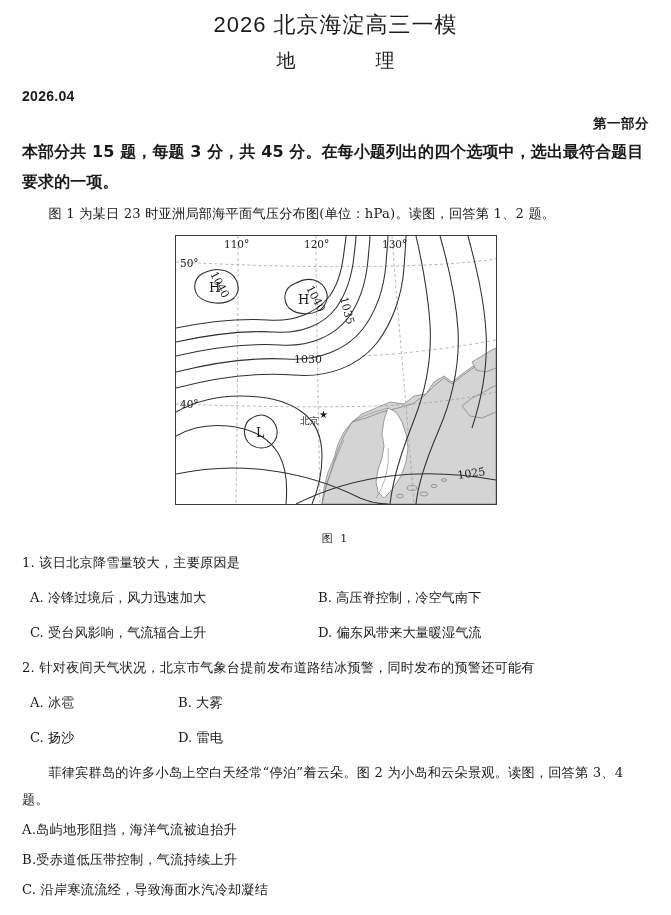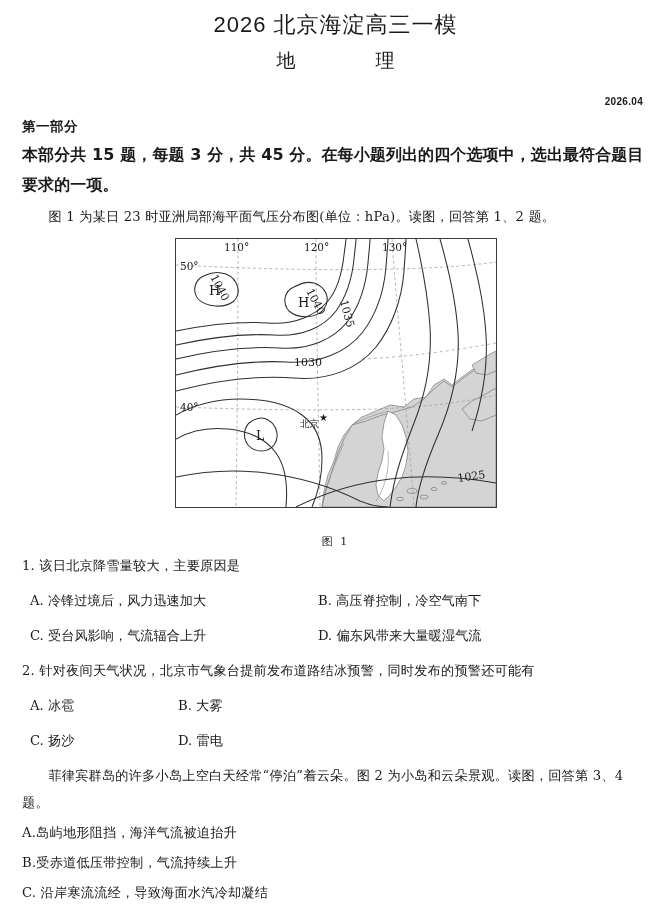--- a/index.html
+++ b/index.html
@@ -33,40 +33,40 @@
   .doc-subject {
     text-align: center;
     font-family: "Liberation Sans", "DejaVu Sans", sans-serif;
     font-size: 19px;
     font-weight: 400;
     letter-spacing: 14px;
     margin: 8px 0 0 0;
     padding-left: 14px;
   }
   .doc-date {
-    text-align: right;
+    text-align: left;
     font-family: "Liberation Sans", "DejaVu Sans", sans-serif;
     font-weight: bold;
-    font-size: 10px;
-    margin: 22px 6px 0 0;
+    font-size: 14px;
+    margin: 14px 6px 0 0;
     letter-spacing: 0.3px;
   }
 
   
   .para {
     font-size: 13.2px;
     line-height: 2.0;
     text-align: justify;
     margin: 7px 0 0 0;
     letter-spacing: 0.2px;
   }
   .para.indent { text-indent: 2em; }
 
   .section-head {
-    text-align: left;
+    text-align: right;
     font-weight: bold;
     font-size: 13.5px;
     font-family: "DejaVu Sans", "Liberation Sans", sans-serif;
     margin: 11px 0 4px 0;
     letter-spacing: 0.5px;
   }
   .section-note {
     font-weight: bold;
     font-size: 16px;
     font-family: "DejaVu Sans", "Liberation Sans", sans-serif;

